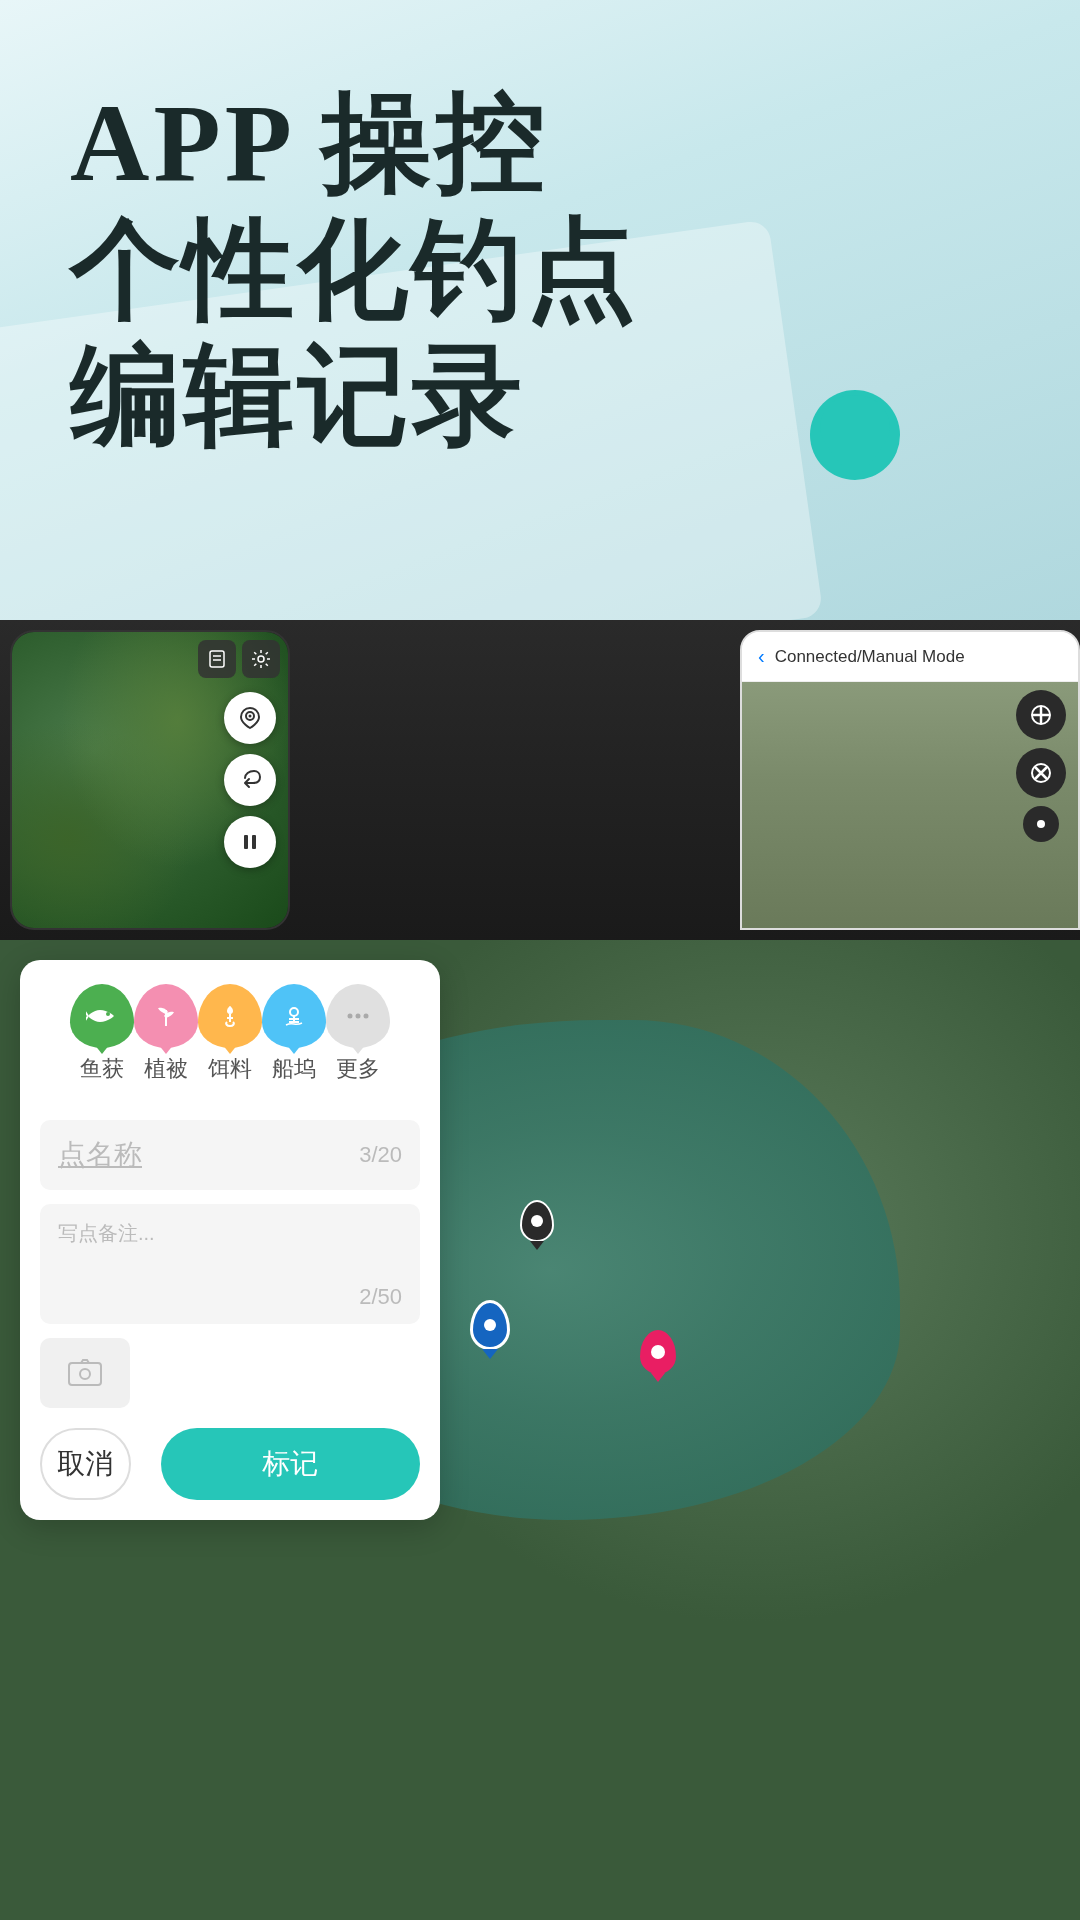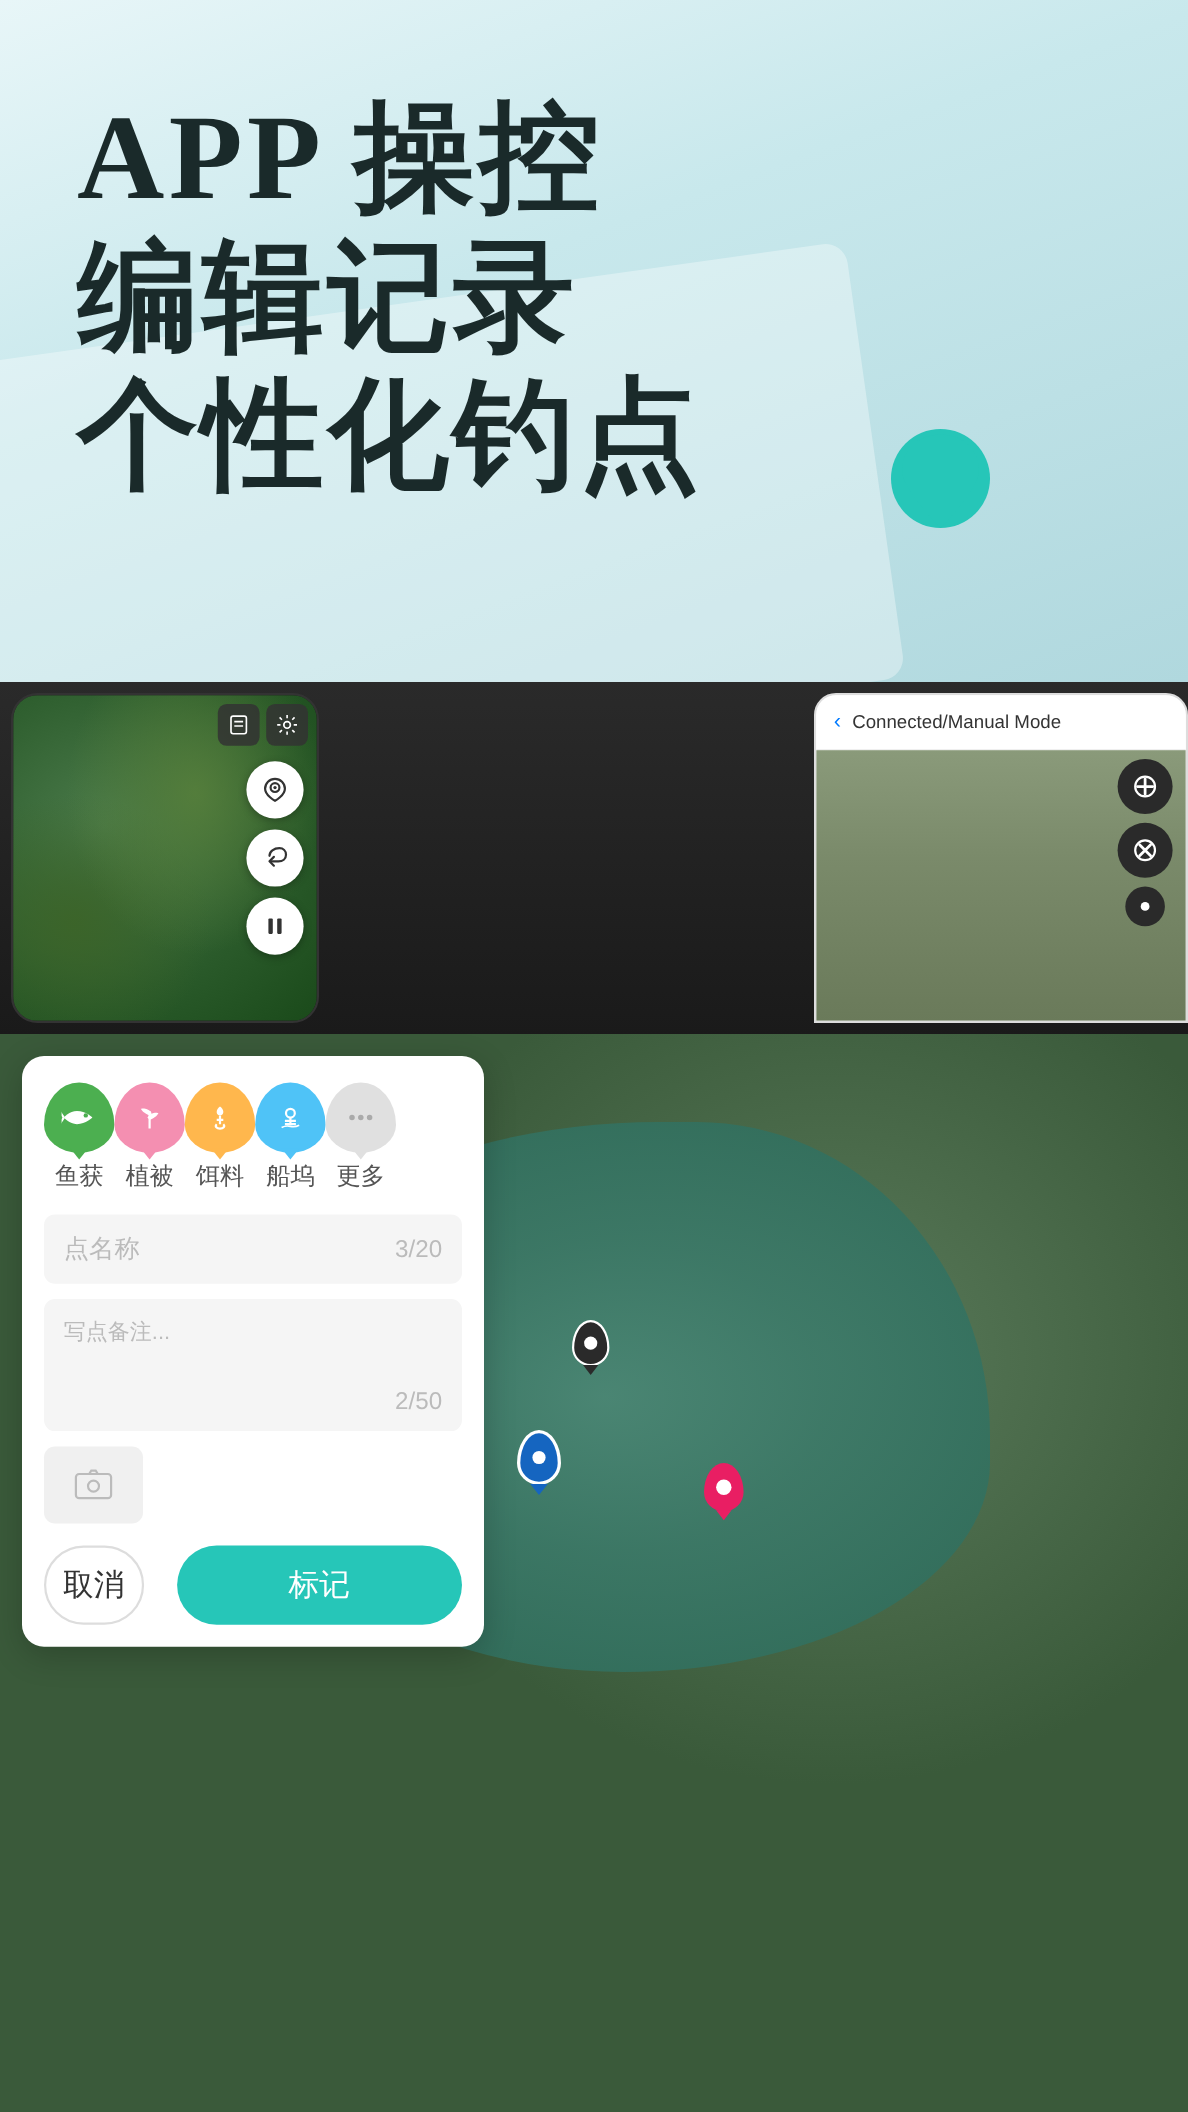--- a/index.html
+++ b/index.html
@@ -248,22 +248,22 @@
       left: 20px;
       width: 420px;
       background: white;
       border-radius: 20px;
       padding: 24px 20px 20px;
       box-shadow: 0 8px 30px rgba(0,0,0,0.2);
       z-index: 10;
     }
     .icon-row {
       display: flex;
-      justify-content: flex-start;
-      margin-bottom: 20px;
+      justify-content: center;
+      margin-bottom: 36px;
     }
     .icon-item {
       display: flex;
       flex-direction: column;
       align-items: center;
       gap: 6px;
     }
     .icon-circle {
       width: 64px;
       height: 64px;
@@ -303,22 +303,23 @@
     .form-input-row {
       display: flex;
       align-items: center;
       background: #f5f5f5;
       border-radius: 10px;
       padding: 16px 18px;
       margin-bottom: 14px;
     }
     .form-input-placeholder {
       flex: 1;
-      font-size: 23px;
+      font-size: 28px;
       color: #bbb;
+      text-decoration: underline;
     }
     .form-input-count {
       font-size: 22px;
       color: #bbb;
     }
     .form-textarea-row {
       background: #f5f5f5;
       border-radius: 10px;
       padding: 16px 18px;
       margin-bottom: 14px;
@@ -380,22 +381,22 @@
       justify-content: center;
       cursor: pointer;
     }
   </style>
 </head>
 <body>
 
 <div class="hero-section">
   <div class="hero-title">
     <span class="hero-title-line">APP 操控</span>
+    <span class="hero-title-line">个性化钓点</span>
     <span class="hero-title-line">编辑记录</span>
-    <span class="hero-title-line">个性化钓点</span>
   </div>
   <div class="location-pin">
     <svg viewBox="0 0 90 110" fill="none" xmlns="http://www.w3.org/2000/svg">
       <ellipse cx="45" cy="45" rx="45" ry="45" fill="#26c6b8"></ellipse>
       <path d="M45 90 C45 90 10 55 10 38 C10 18 26 5 45 5 C64 5 80 18 80 38 C80 55 45 90 45 90Z" fill="#26c6b8"></path>
     </svg>
   </div>
 </div>
 
 <div class="screenshots-section">

